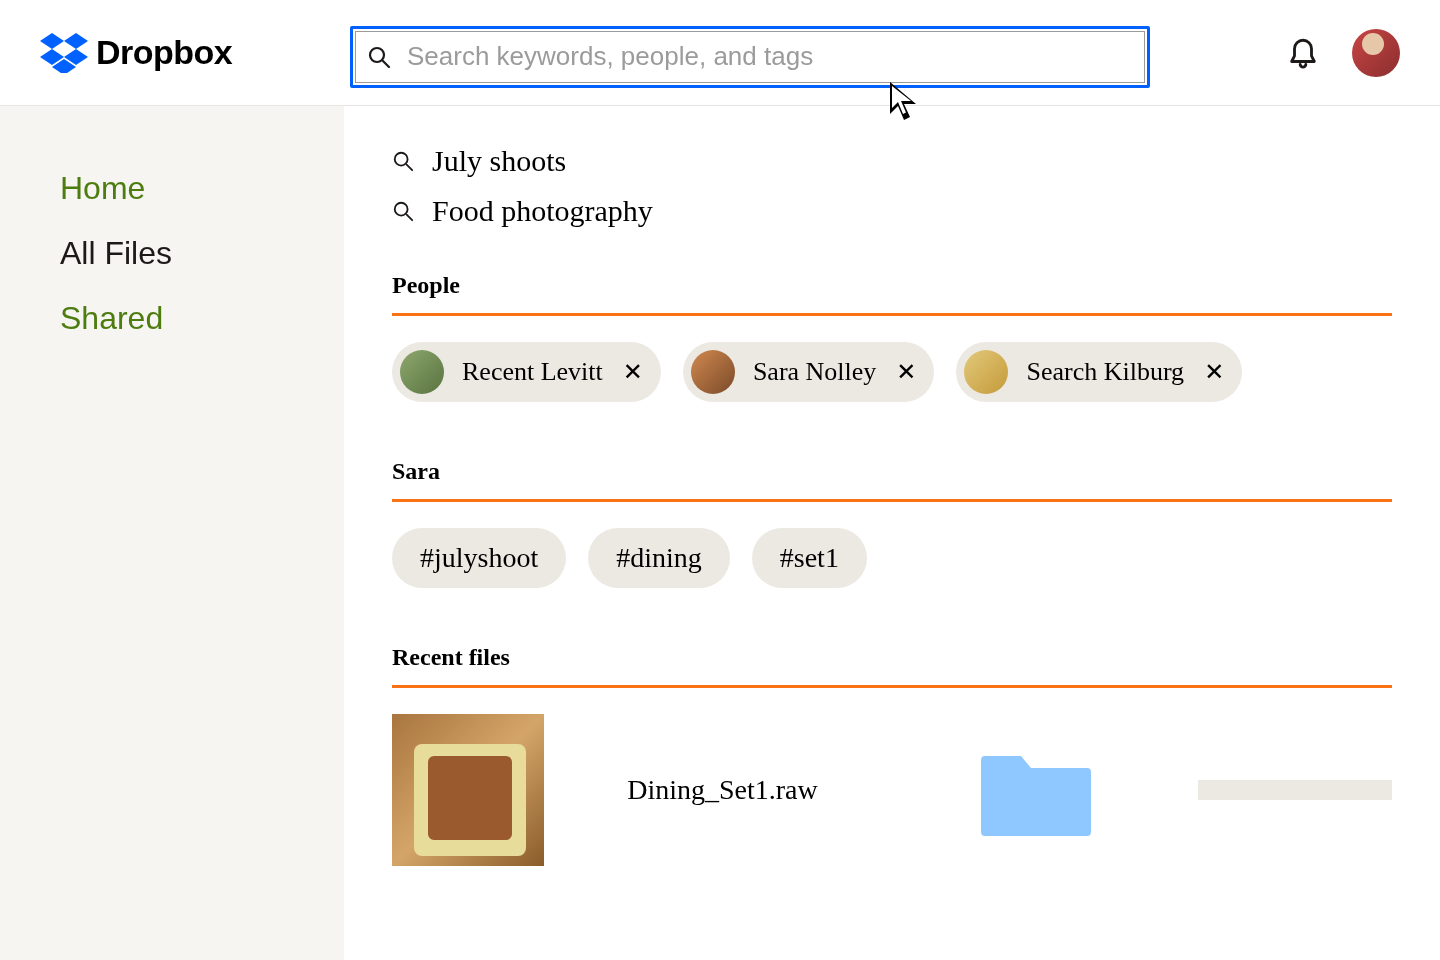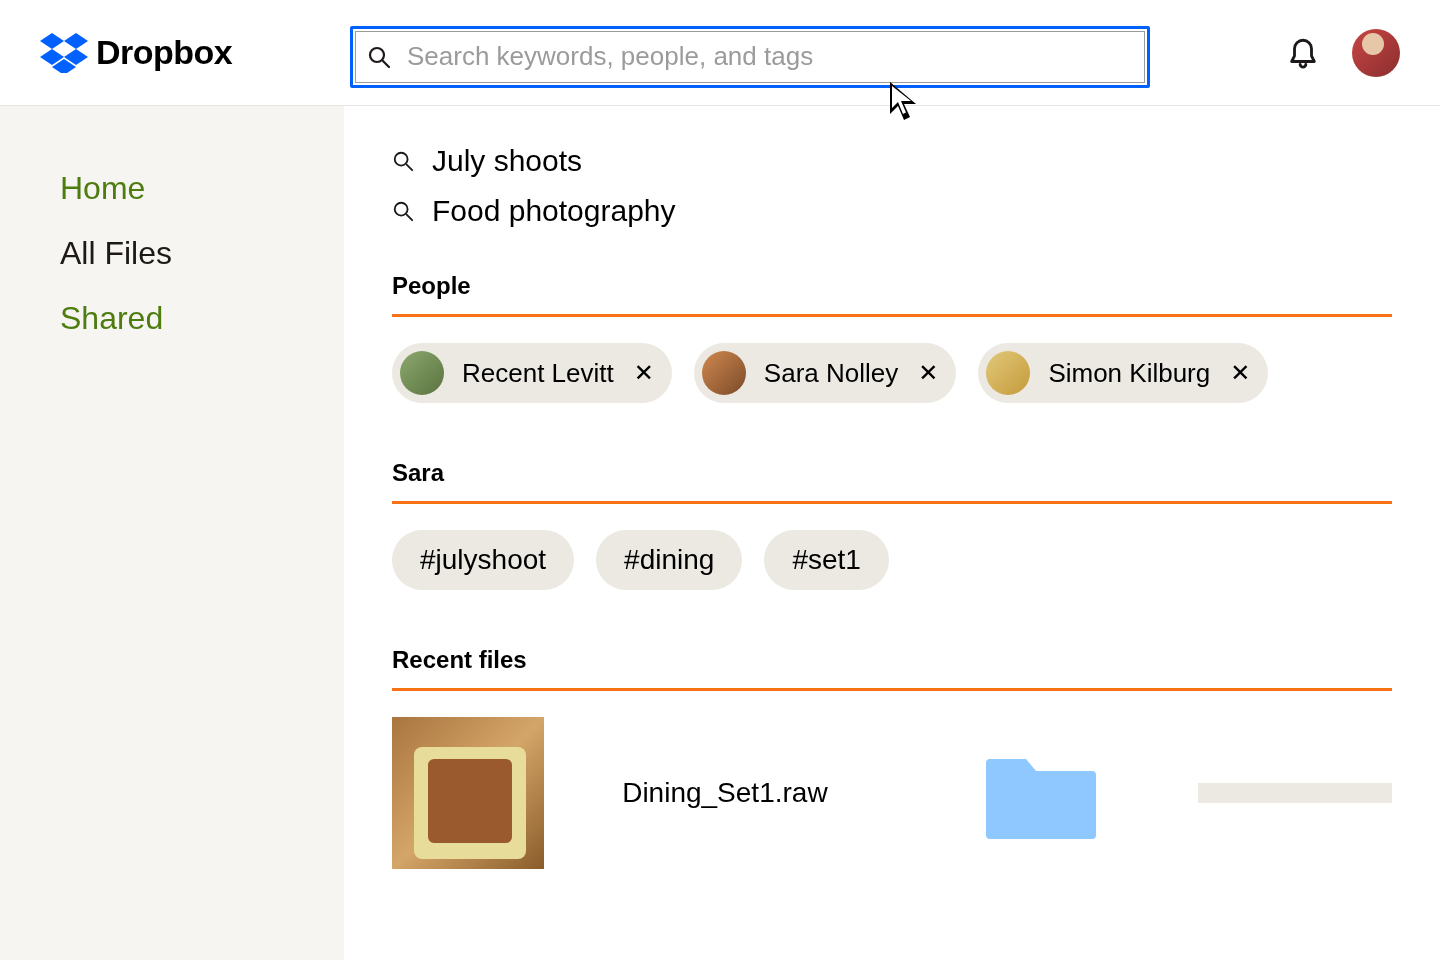--- a/index.html
+++ b/index.html
@@ -105,20 +105,21 @@
       font-size: 32px;
       color: #4d7c0f;
       padding: 14px 0;
       cursor: pointer;
     }
     .sidebar-item.active { color: #1e1919; font-weight: 500; }
     .main {
       flex: 1;
       padding: 30px 48px;
       overflow: hidden;
+      font-family: Liberation Serif, serif;
     }
     .suggest-list { margin-bottom: 36px; }
     .suggest-item {
       display: flex;
       align-items: center;
       gap: 18px;
       padding: 8px 0;
       cursor: pointer;
     }
     .suggest-text { font-size: 30px; }
@@ -252,21 +253,21 @@
         <span class="chip-name">Recent Levitt</span>
         <span class="chip-x">✕</span>
       </div>
       <div class="person-chip">
         <div class="chip-avatar a2"></div>
         <span class="chip-name">Sara Nolley</span>
         <span class="chip-x">✕</span>
       </div>
       <div class="person-chip">
         <div class="chip-avatar a3"></div>
-        <span class="chip-name">Simon Kilburg</span>
+        <span class="chip-name">Search Kilburg</span>
         <span class="chip-x">✕</span>
       </div>
     </div>
 
     <div class="section-title">Sara</div>
     <div class="chip-row">
       <div class="tag-chip">
         <span>#julyshoot</span>
       </div>
       <div class="tag-chip">

